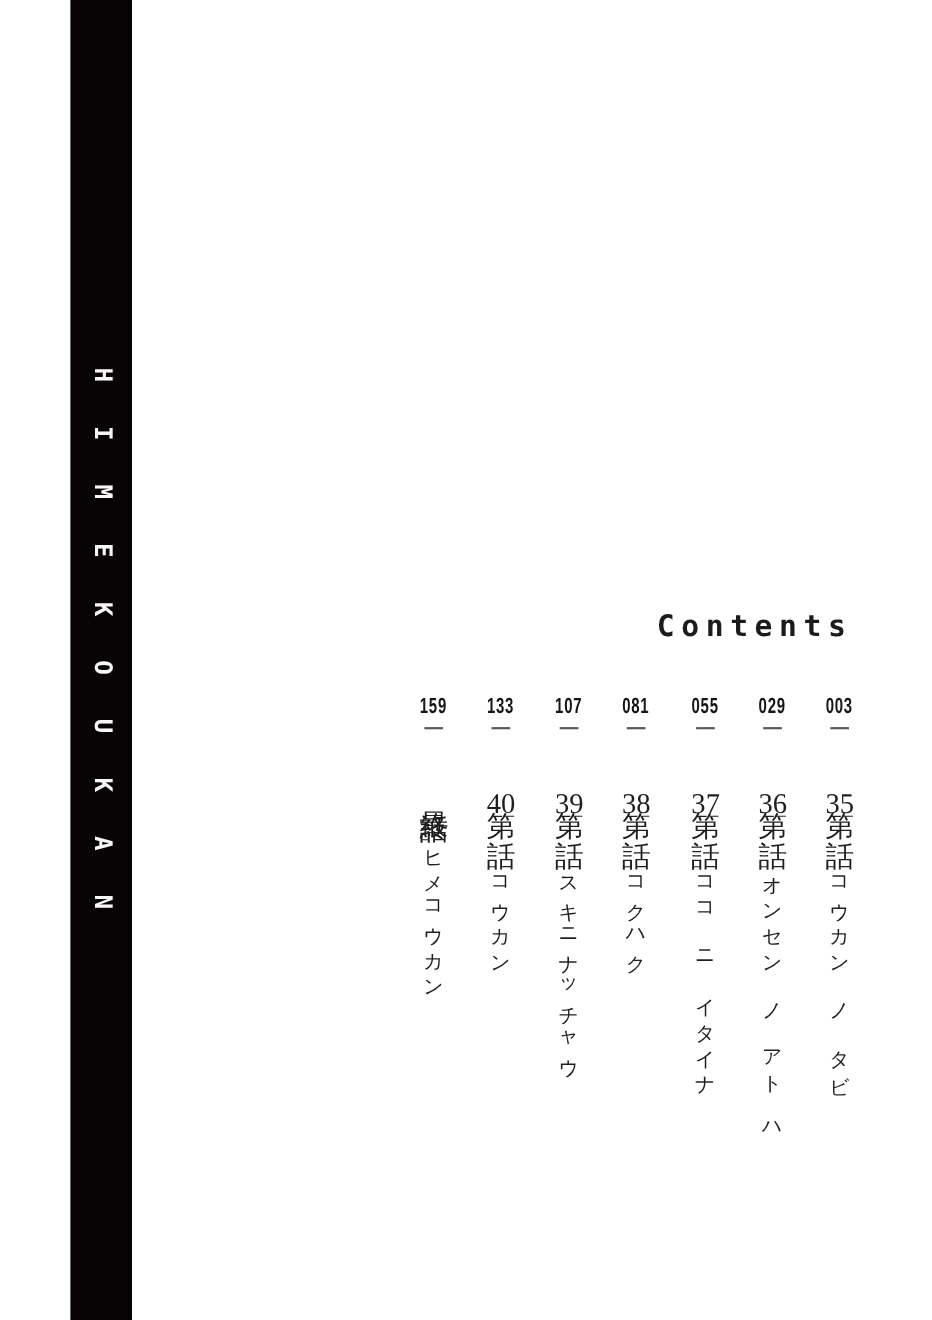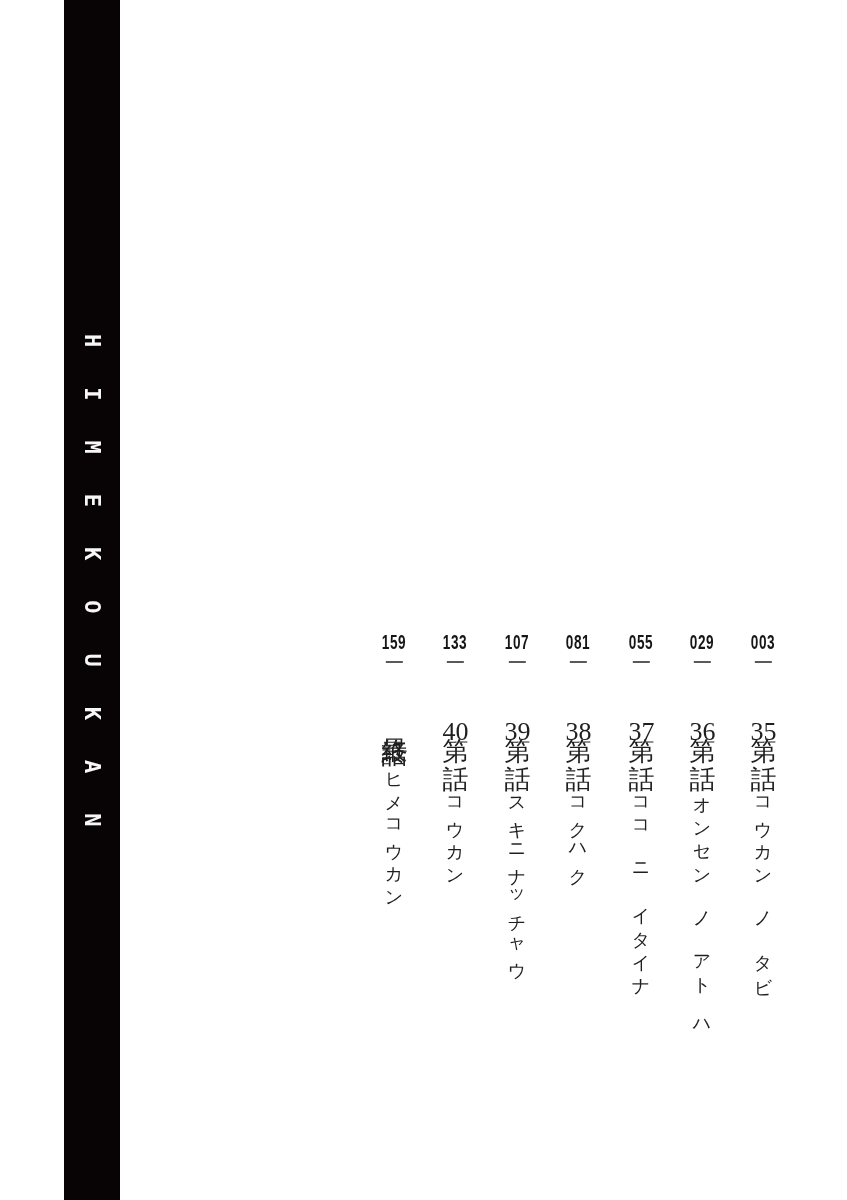--- a/index.html
+++ b/index.html
@@ -98,20 +98,21 @@
 </style>
 </head>
 <body>
 
 <div class="page">
 
   <div class="spine">
     <div class="spine-text">HIMEKOUKAN</div>
   </div>
 
+  <div class="heading">Contents</div>
 
   <div class="toc-col" style="left:763px">
     <div class="pagenum">003</div>
     <div class="dash"></div>
     <div class="chapter"><span>第</span><span class="tcy">35</span><span>話</span></div>
     <div class="title">コウカン ノ タビ</div>
   </div>
 
   <div class="toc-col" style="left:702px">
     <div class="pagenum">029</div>

